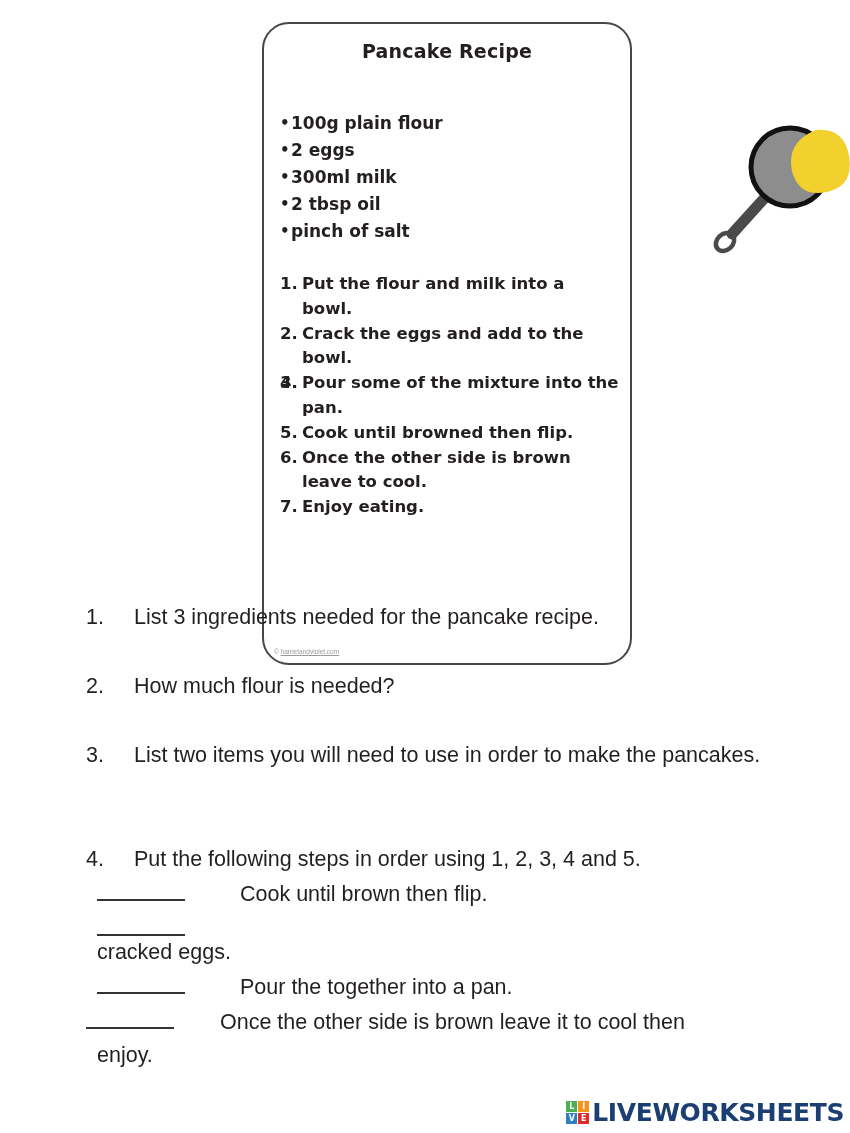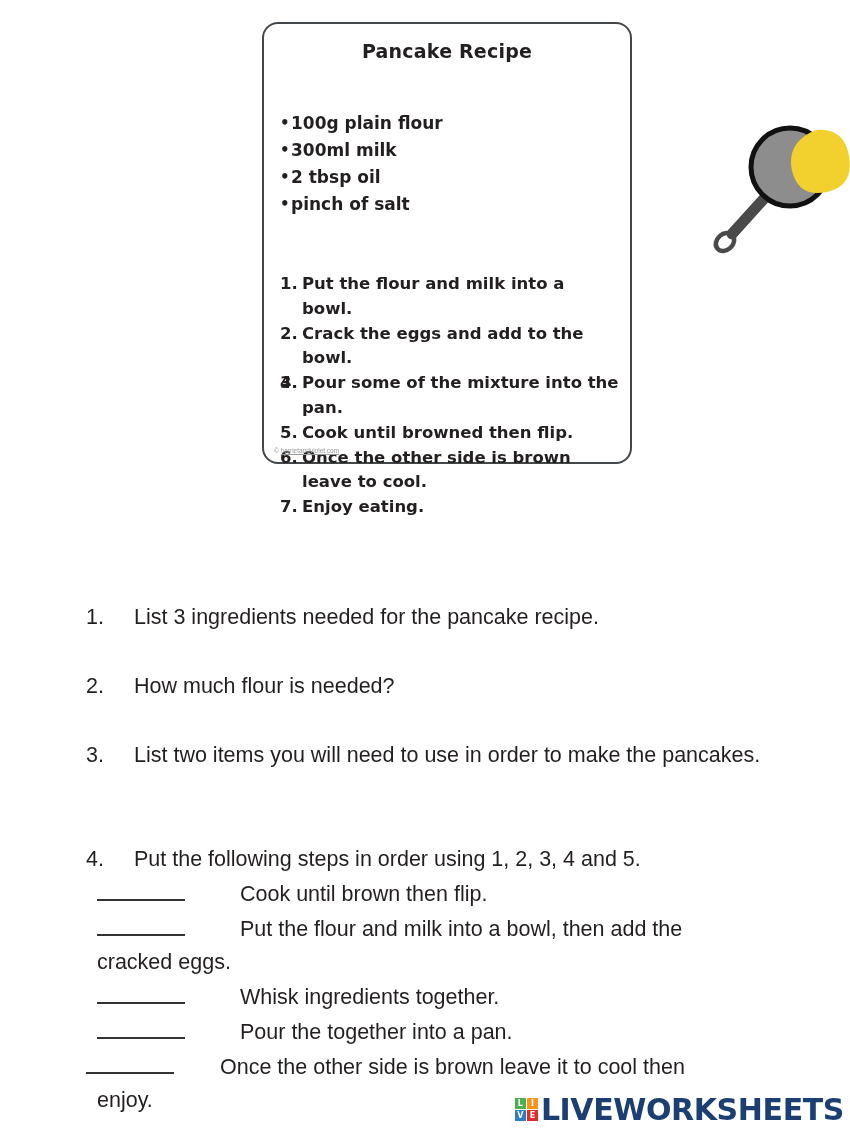--- a/index.html
+++ b/index.html
@@ -16,23 +16,23 @@
     color: #231f20;
     overflow: hidden;
   }
 
   
   #recipe-card {
     position: absolute;
     left: 262px;
     top: 22px;
     width: 370px;
-    height: 442px;
+    height: 643px;
     border: 2px solid #44474a;
-    border-radius: 16px;
+    border-radius: 27px;
     box-sizing: border-box;
     background: #ffffff;
   }
 
   #recipe-title {
     position: absolute;
     left: 0;
     top: 16px;
     width: 100%;
     text-align: center;
@@ -202,35 +202,36 @@
   #logo-tiles span {
     font-family: "DejaVu Sans", sans-serif;
     font-size: 8px;
     font-weight: 700;
     color: #ffffff;
     line-height: 11px;
     text-align: center;
   }
   #logo-wordmark {
     font-family: "DejaVu Sans", sans-serif;
-    font-size: 30px;
+    font-size: 25px;
     font-weight: 700;
     letter-spacing: -0.4px;
     color: #1b3f73;
   }
 </style>
 </head>
 <body>
 
 <div id="recipe-card">
 
   <div id="recipe-title">Pancake Recipe</div>
 
   <ul id="ingredient-list">
     <li>100g plain flour</li>
+    <li>2 eggs</li>
     <li>300ml milk</li>
     <li>2 tbsp oil</li>
     <li>pinch of salt</li>
   </ul>
 
   <svg id="pan-illustration" viewBox="0 0 152 140">
 
     <g>
       <line x1="66" y1="76" x2="28" y2="118" stroke="#4a4a4a" stroke-width="11" stroke-linecap="round"></line>
       <ellipse cx="21" cy="126" rx="10" ry="8" transform="rotate(-42 21 126)" fill="none" stroke="#4a4a4a" stroke-width="4.5"></ellipse>
@@ -298,27 +299,22 @@
     <span>Put the following steps in order using 1, 2, 3, 4 and 5.</span>
   </div>
 
   <ul id="ordering-items">
     <li>
       <span class="answer-blank"></span>
       <span class="ordering-text">Cook until brown then flip.</span>
     </li>
     <li>
       <span class="answer-blank"></span>
-      <span class="ordering-text">Put the flour and milk into a bowl, then  add the</span>
     </li>
     <li class="continuation">cracked eggs.</li>
-    <li>
-      <span class="answer-blank"></span>
-      <span class="ordering-text">Whisk ingredients together.</span>
-    </li>
     <li>
       <span class="answer-blank"></span>
       <span class="ordering-text">Pour the together into a pan.</span>
     </li>
     <li class="tight">
       <span class="answer-blank"></span>
       <span class="ordering-text">Once the other side is brown leave it to cool then</span>
     </li>
     <li class="continuation">enjoy.</li>
   </ul>

